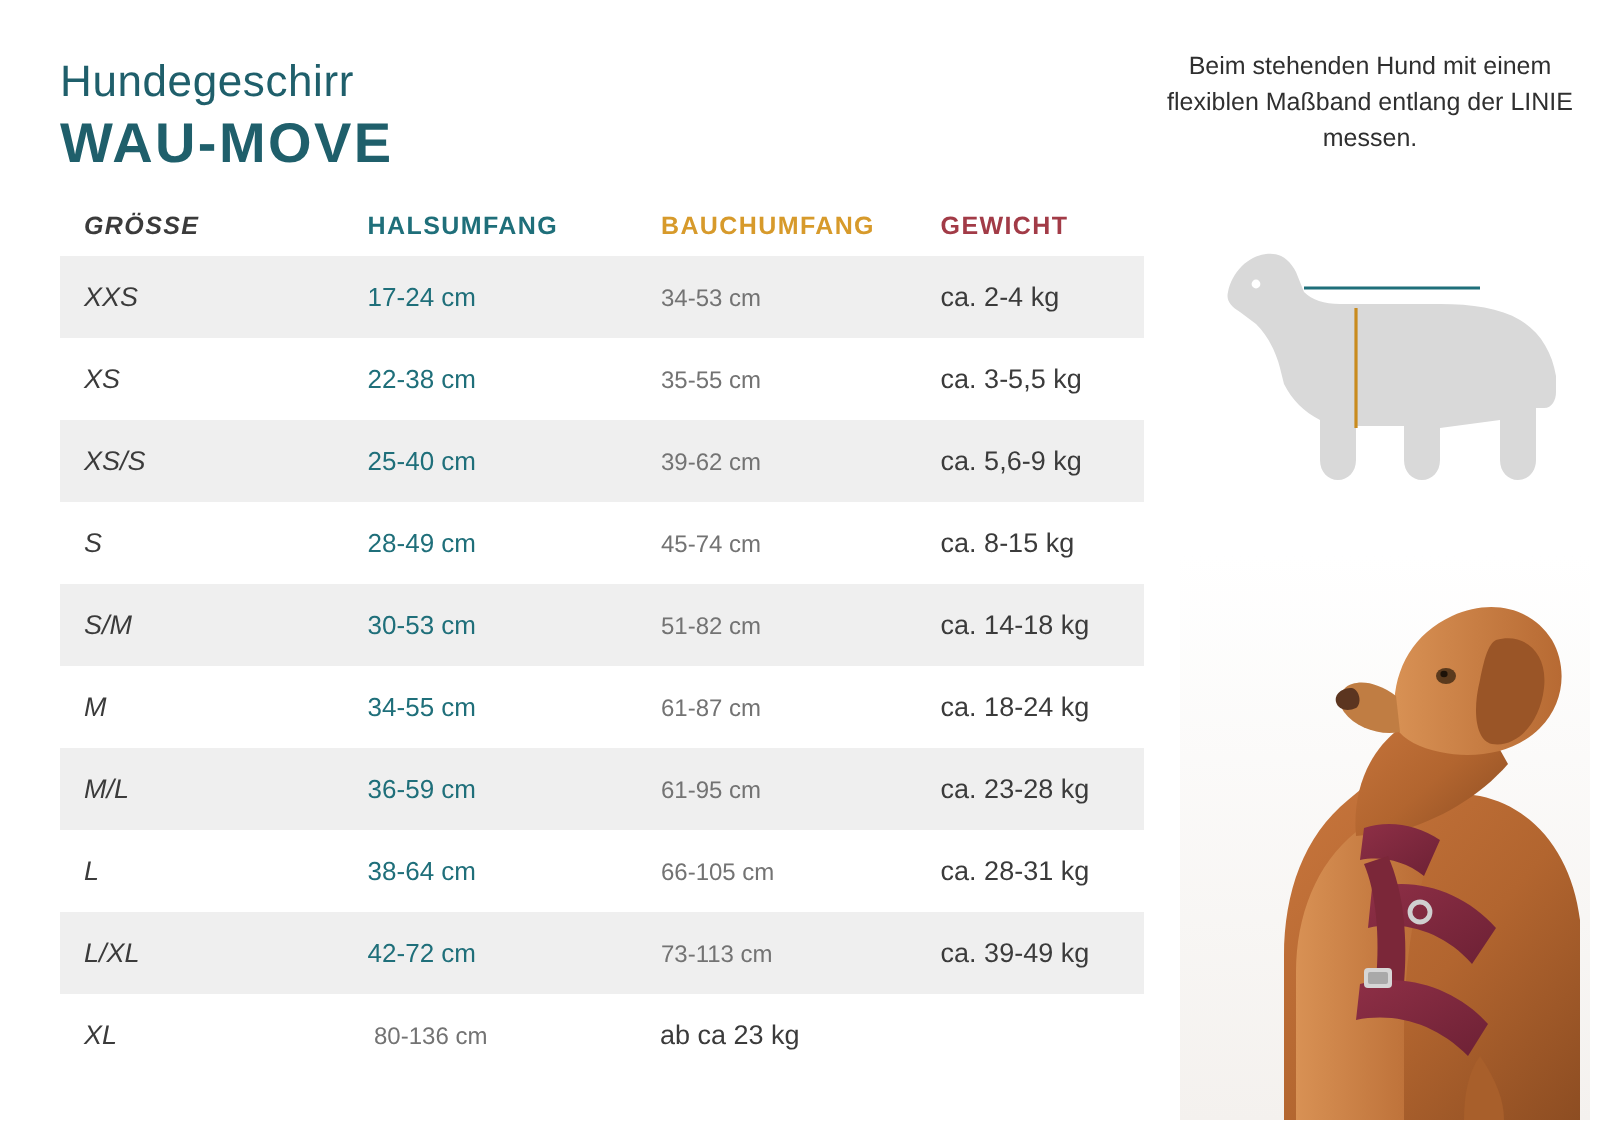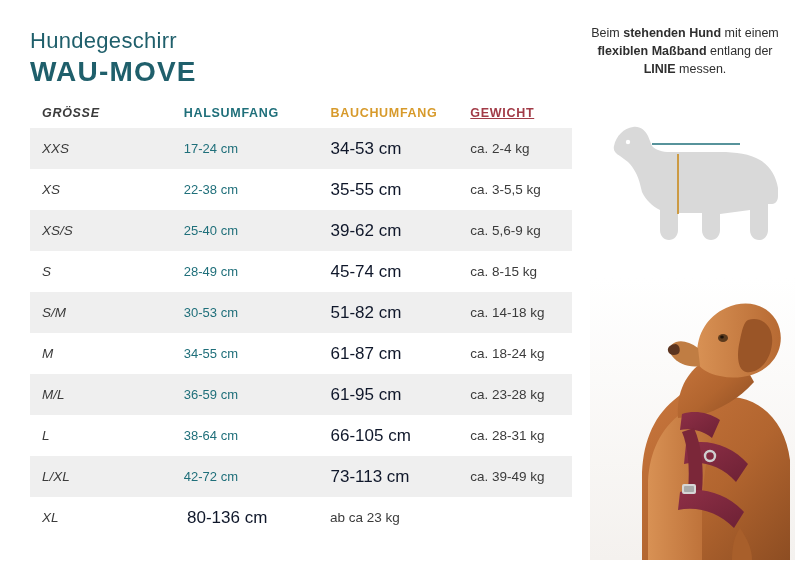--- a/index.html
+++ b/index.html
@@ -60,38 +60,38 @@
   .c4 { width: 104px; }
 
   .hdr {
     font-size: 12.5px;
     font-weight: 700;
     letter-spacing: 0.7px;
   }
   .hdr-size   { color: #3b3b3b; }
   .hdr-neck   { color: #1f6f7a; }
   .hdr-belly  { color: #d79a2b; }
-  .hdr-weight { color: #a23b47; text-decoration: underline; }
+  .hdr-weight { color: #a23b47; }
 
   .cell-size   { color: #3b3b3b; font-size: 13.5px; }
   .cell-neck   { color: #1f6f7a; font-size: 13px; }
-  .cell-belly  { color: #0f172a; font-size: 17px; }
+  .cell-belly  { color: #737373; font-size: 12px; }
   .cell-weight { color: #3b3b3b; font-size: 13.5px; }
 
   
   .note {
     position: absolute;
     left: 580px; top: 24px;
     width: 210px;
     text-align: center;
     font-size: 12.5px;
     line-height: 1.45;
     color: #2f2f2f;
   }
-  .note b { font-weight: 700; }
+  .note b { font-weight: 400; }
 
   .dog-silhouette {
     position: absolute;
     left: 600px; top: 118px;
     width: 190px; height: 135px;
   }
   .photo-wrap {
     position: absolute;
     left: 590px; top: 278px;
     width: 205px; height: 282px;

